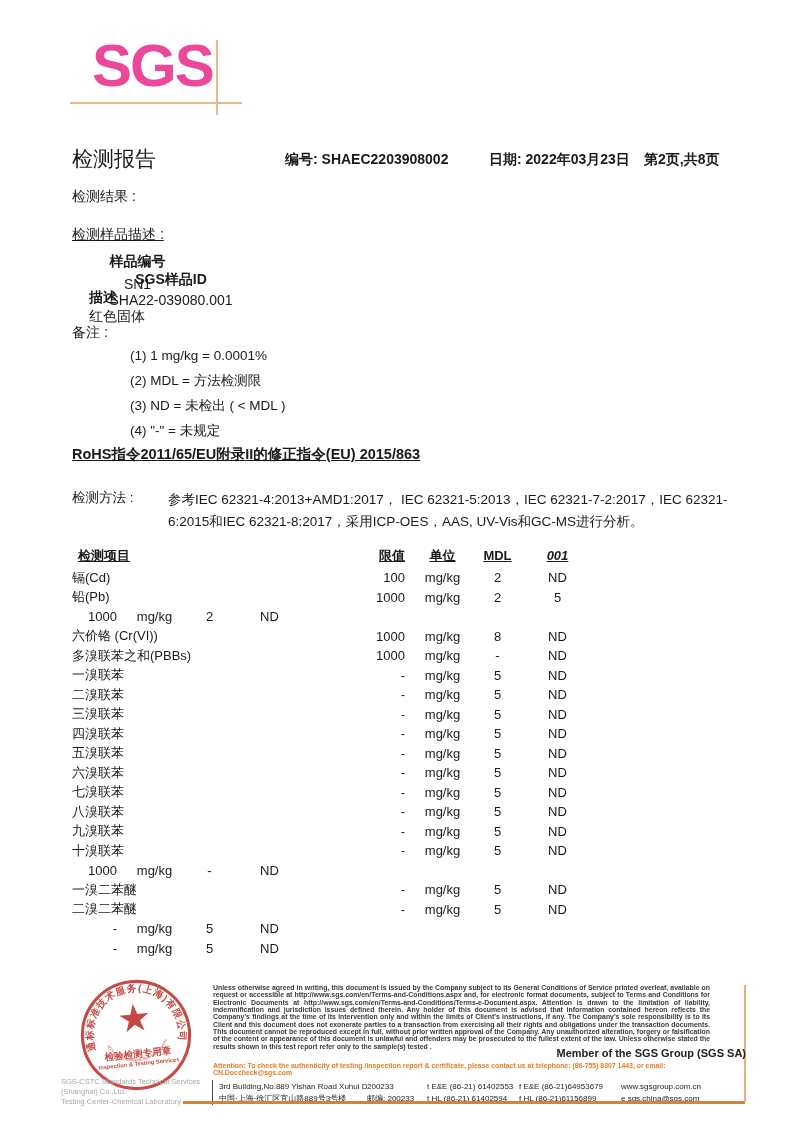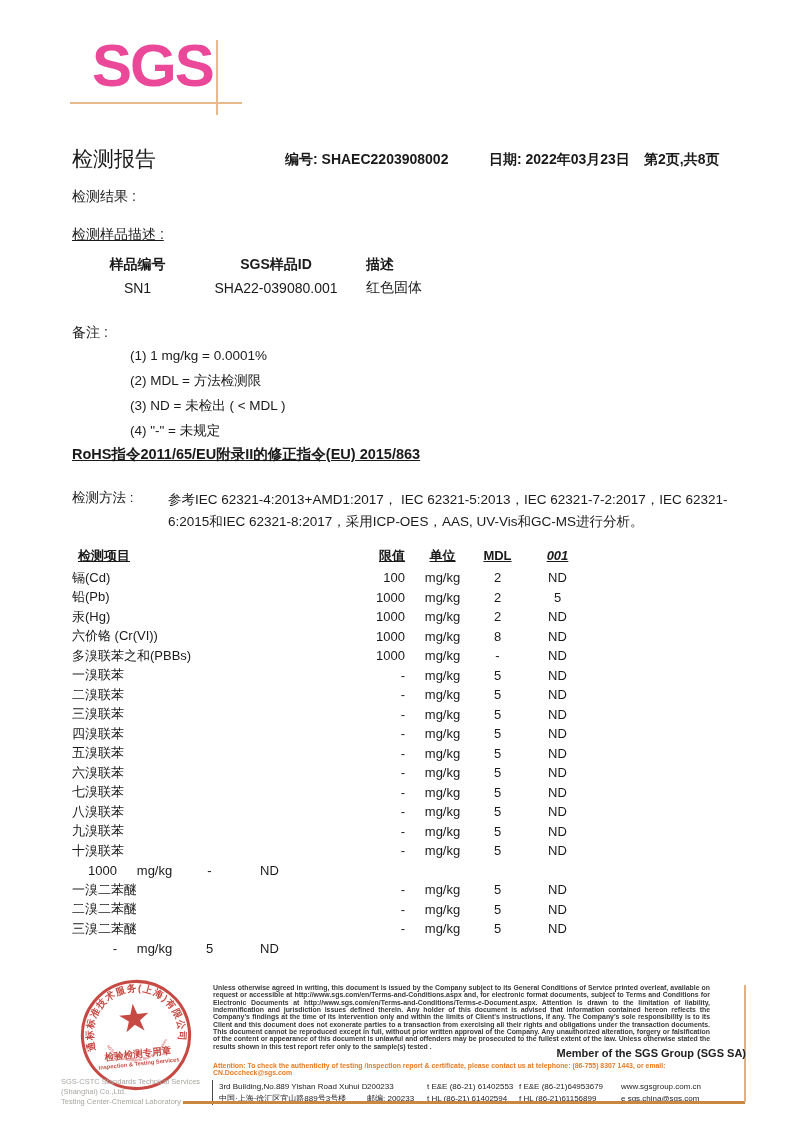--- a/index.html
+++ b/index.html
@@ -17,21 +17,21 @@
   .doc-title   { position:absolute; left:72px;  top:145px; font-size:21px; font-weight:normal; }
   .report-no   { position:absolute; left:285px; top:151px; font-size:14px; font-weight:bold; }
   .report-date { position:absolute; left:489px; top:151px; font-size:14px; font-weight:bold; }
   .page-info   { position:absolute; left:644px; top:151px; font-size:14px; font-weight:bold; }
 
   .results-heading { position:absolute; left:72px; top:188px; font-size:14px; }
   .sample-heading  { position:absolute; left:72px; top:226px; font-size:14px; text-decoration:underline; }
 
   
   .stable { position:absolute; left:85px; top:253px; font-size:14px; }
-  .stable .s-row { display:flex; height:23px; align-items:center; }
+  .stable .s-row { display:flex; height:23px; align-items:flex-start;flex-direction:column; }
   .stable .s-head { font-weight:bold; }
   .sc-1 { width:105px; text-align:center; }
   .sc-2 { width:172px; text-align:center; }
   .sc-3 { width:150px; text-align:left; padding-left:4px; }
 
   
   .notes-heading { position:absolute; left:72px; top:324px; font-size:14px; }
   .notes-list { position:absolute; left:130px; top:343px; font-size:13.5px; }
   .notes-list .note-line { height:25px; line-height:25px; }
 
@@ -145,21 +145,20 @@
 
         <div class="t-row">
           <span class="c-item">铅(Pb)</span>
           <span class="c-limit">1000</span>
           <span class="c-unit">mg/kg</span>
           <span class="c-mdl">2</span>
           <span class="c-res">5</span>
         </div>
 
         <div class="t-row">
-          <span class="c-item">汞(Hg)</span>
           <span class="c-limit">1000</span>
           <span class="c-unit">mg/kg</span>
           <span class="c-mdl">2</span>
           <span class="c-res">ND</span>
         </div>
 
         <div class="t-row">
           <span class="c-item">六价铬 (Cr(VI))</span>
           <span class="c-limit">1000</span>
           <span class="c-unit">mg/kg</span>
@@ -272,21 +271,20 @@
 
         <div class="t-row">
           <span class="c-item">二溴二苯醚</span>
           <span class="c-limit">-</span>
           <span class="c-unit">mg/kg</span>
           <span class="c-mdl">5</span>
           <span class="c-res">ND</span>
         </div>
 
         <div class="t-row">
-          <span class="c-item">三溴二苯醚</span>
           <span class="c-limit">-</span>
           <span class="c-unit">mg/kg</span>
           <span class="c-mdl">5</span>
           <span class="c-res">ND</span>
         </div>
 
         <div class="t-row">
           <span class="c-limit">-</span>
           <span class="c-unit">mg/kg</span>
           <span class="c-mdl">5</span>

